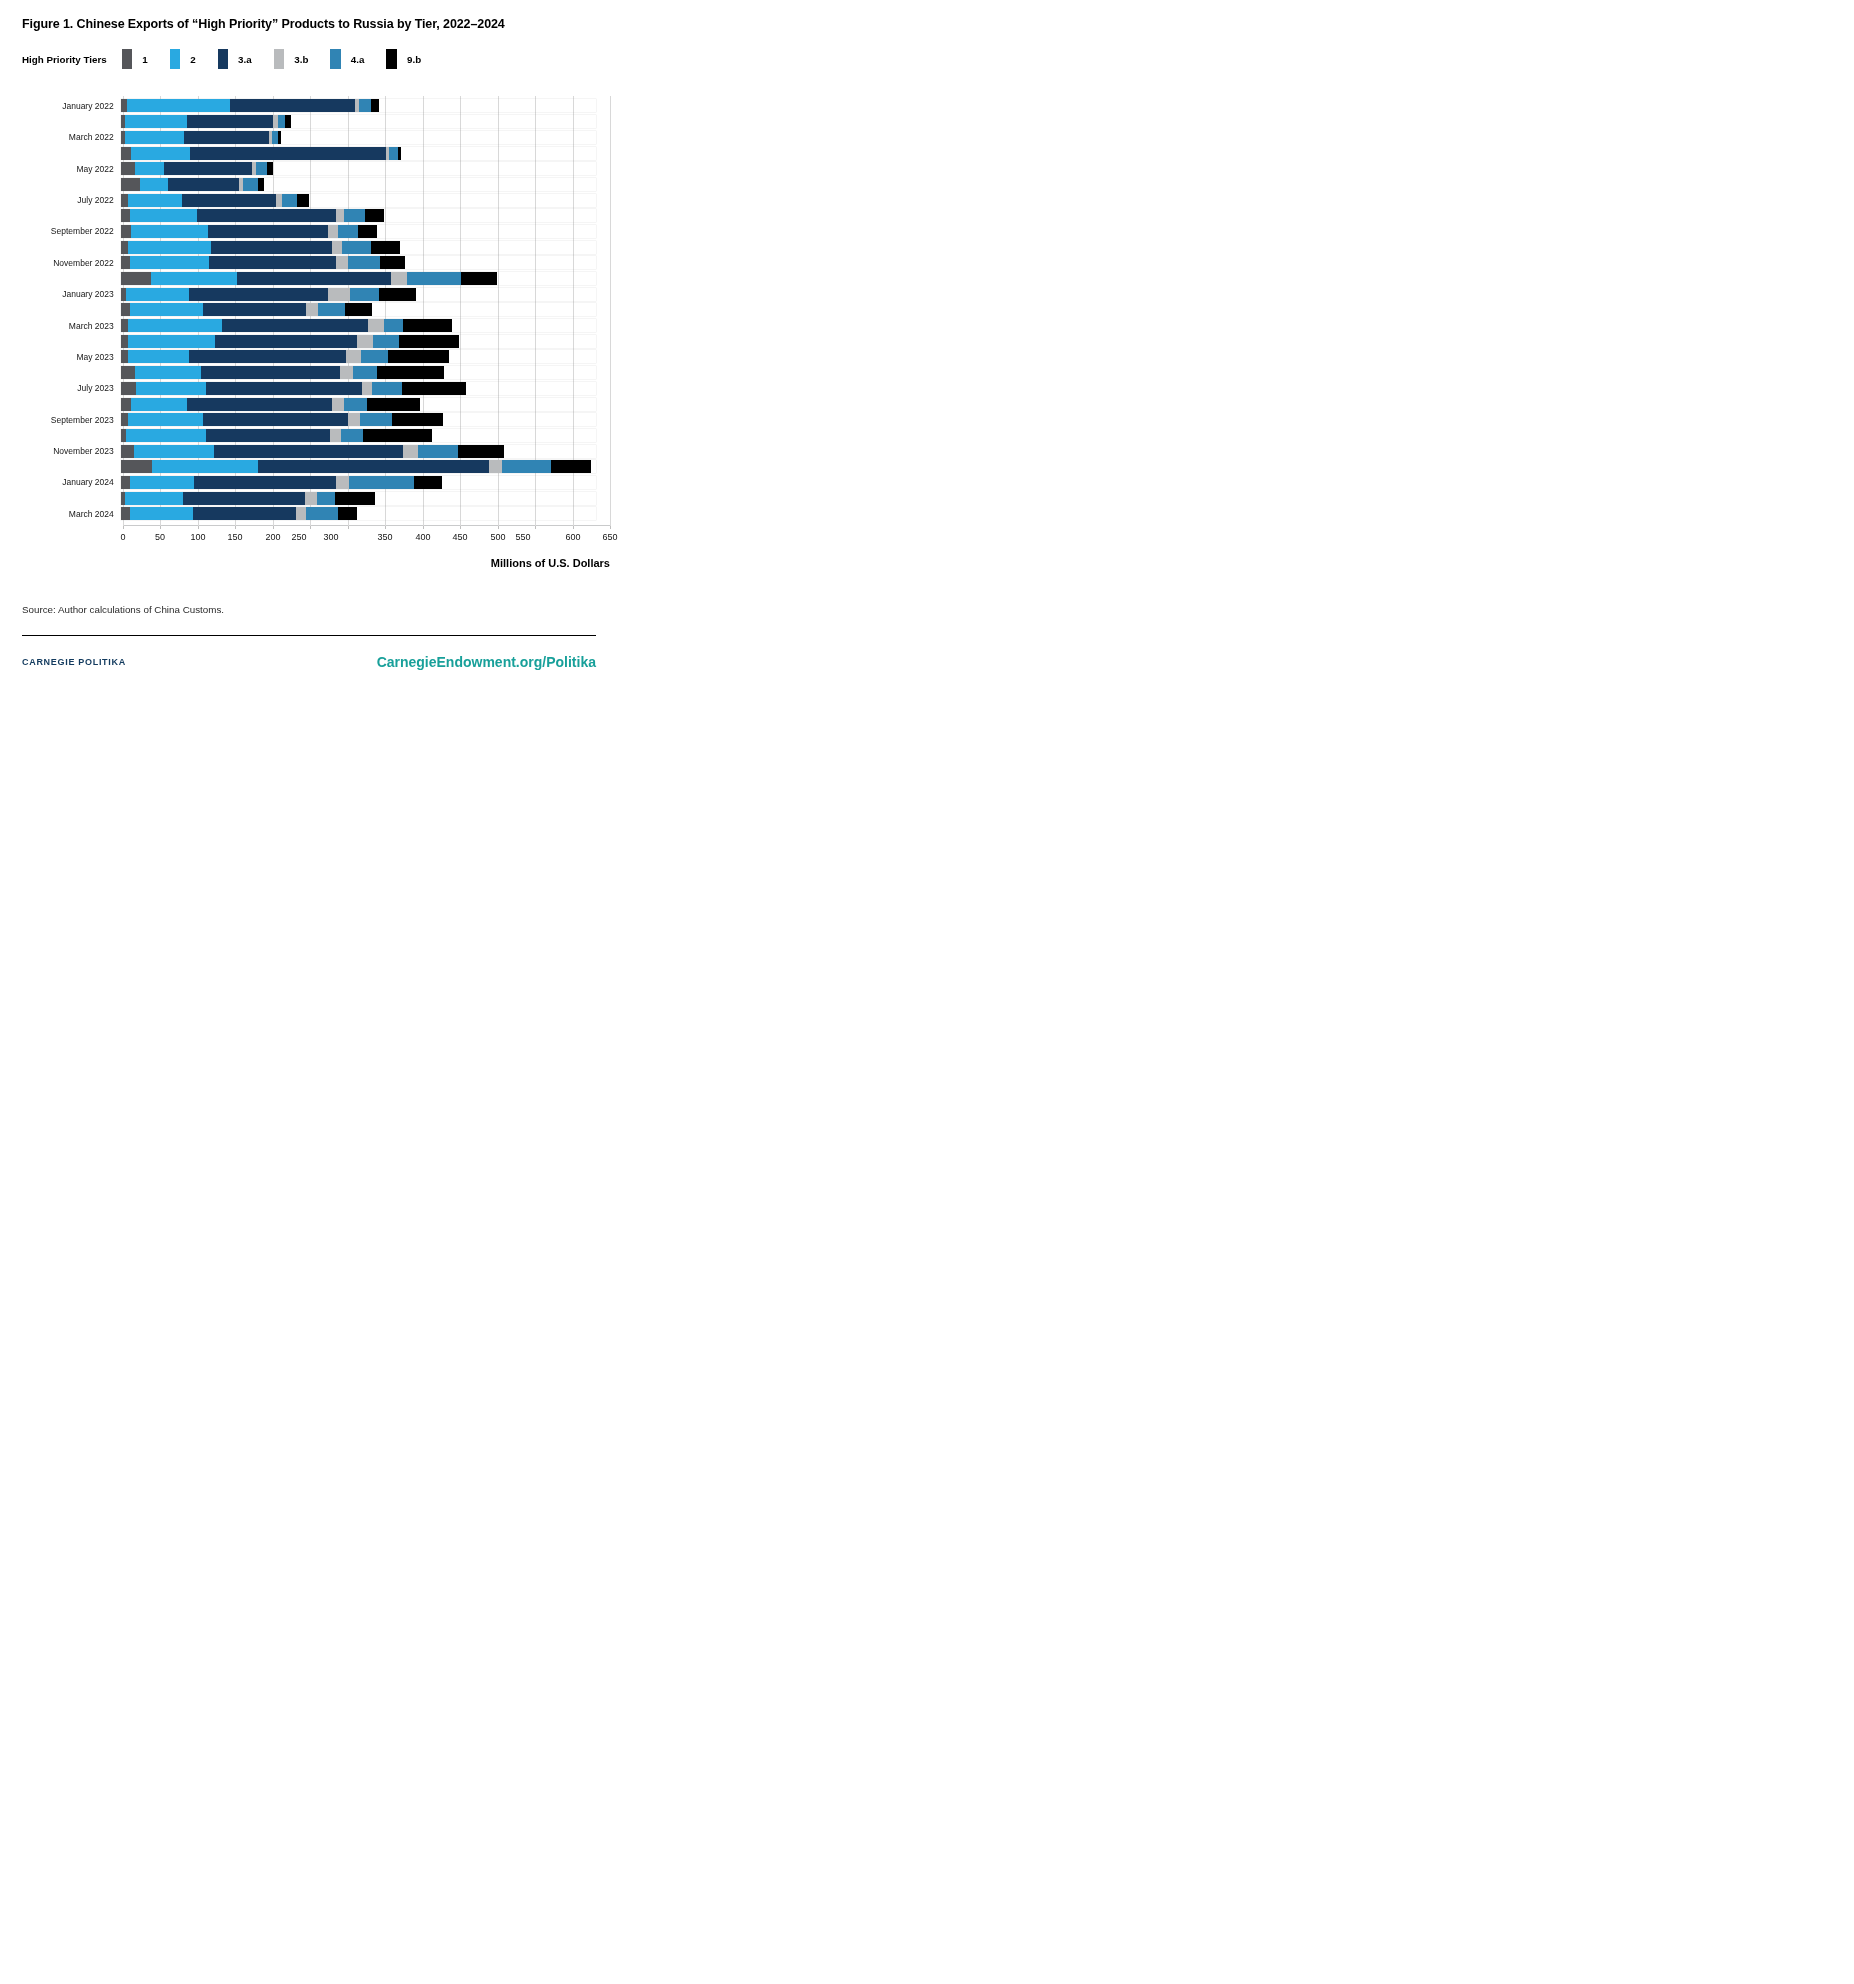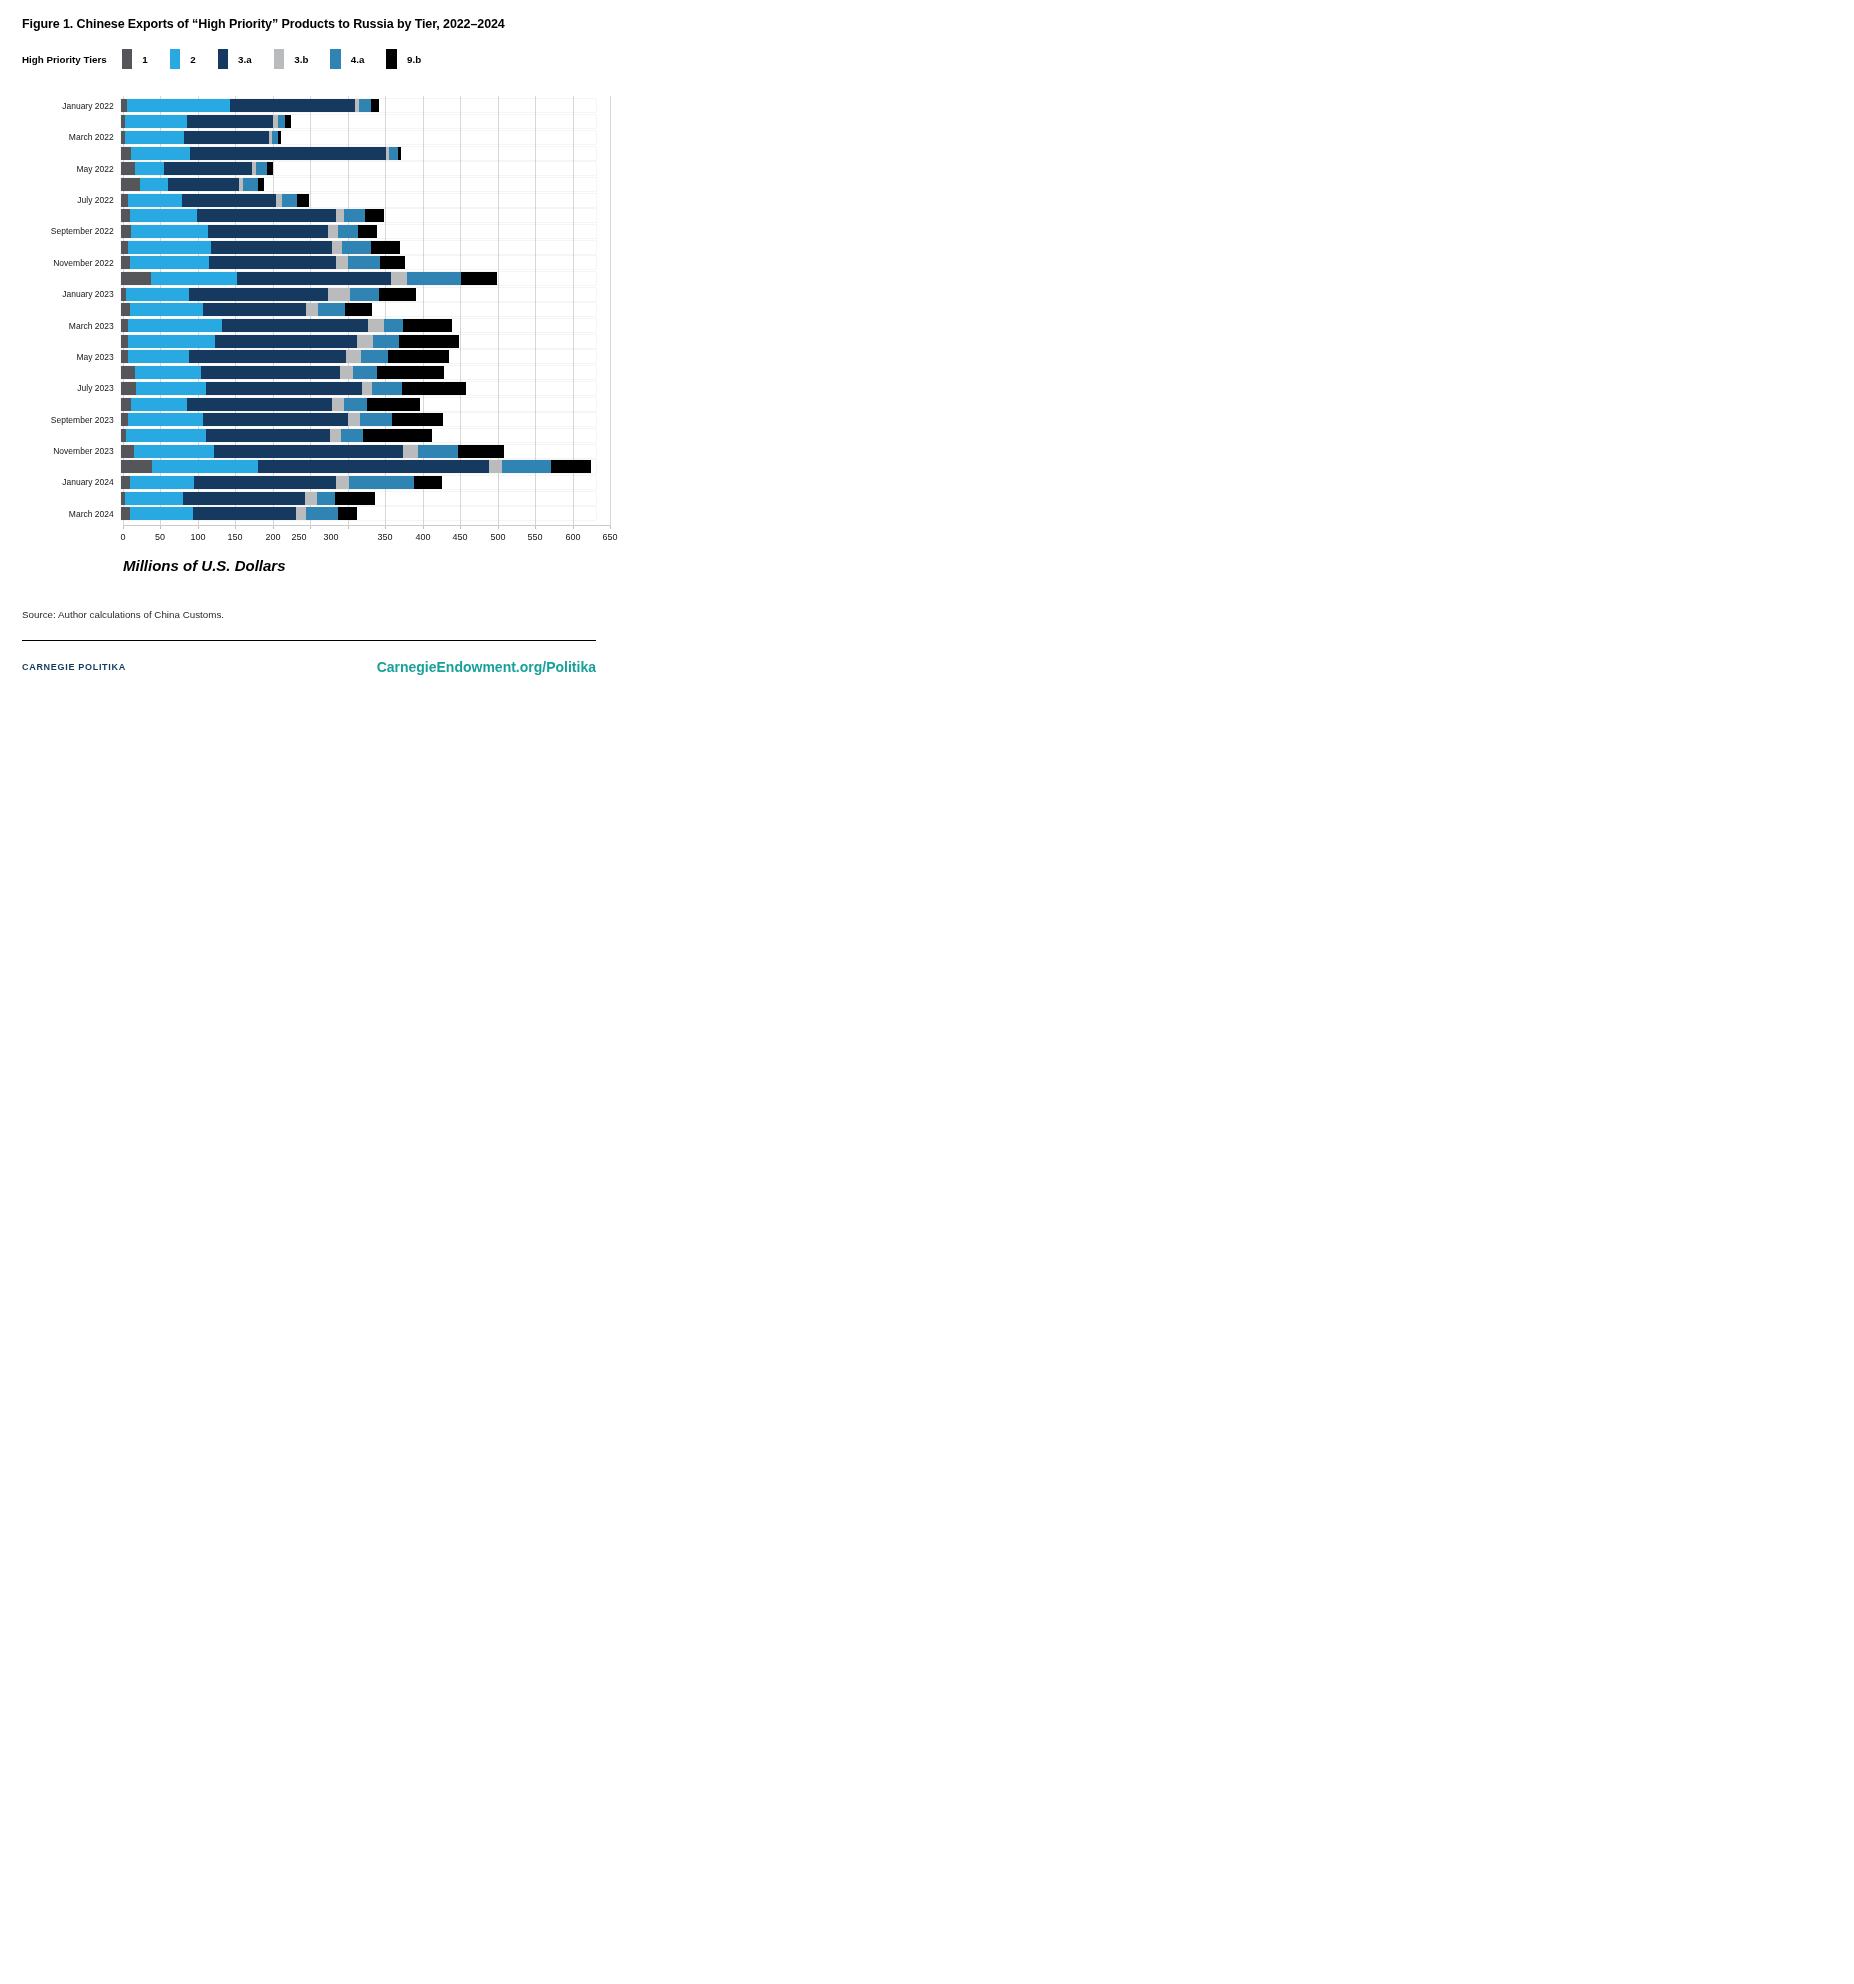--- a/index.html
+++ b/index.html
@@ -21,21 +21,21 @@
   .rows{position:relative; z-index:1;}
   .row{display:flex; align-items:center; height:15.7px;}
   .ylabel{width:94px; padding-right:7.1px; text-align:right; font-size:8.5px; color:#161616; white-space:nowrap;}
   .track{width:487px; height:13px; display:flex; box-shadow:0 0 0 0.4px rgba(140,140,140,0.22);}
   .seg{height:100%;}
 
   .axis-line{margin-left:101px; width:487px; border-top:0.4px solid #c9cacb; margin-top:3.6px;}
   .tick-row{position:relative; margin-left:101px; width:487px; height:19.6px;}
   .tick{position:absolute; top:0; width:0.4px; height:3.1px; background:#bfbfbf;}
   .tick-label{position:absolute; top:6.2px; transform:translateX(-50%); font-size:9px; color:#131313; white-space:nowrap;}
-  .xlabel{width:487px; margin-left:101px; text-align:left; font-size:15px; font-weight:bold; margin-top:11.6px;font-style:italic;}
+  .xlabel{width:487px; margin-left:101px; text-align:right; font-size:11px; font-weight:bold; margin-top:11.6px;}
 
   .source{font-size:9.8px; color:#2b2b2b; margin-top:35px;}
   .divider{border:none; border-top:1.3px solid #000; margin:19.6px 0 0 0;}
   .footer{display:flex; justify-content:space-between; align-items:center; margin-top:18px;}
   .footer-left{font-size:9px; font-weight:bold; letter-spacing:0.7px;}
   .footer-right{font-size:14px; font-weight:bold;}
 </style>
 </head>
 <body>
 
@@ -407,21 +407,21 @@
           <span class="tick-label" style="left: 208px;">300</span>
           <div class="tick" style="left: 262px;"></div>
           <span class="tick-label" style="left: 262px;">350</span>
           <div class="tick" style="left: 300px;"></div>
           <span class="tick-label" style="left: 300px;">400</span>
           <div class="tick" style="left: 337px;"></div>
           <span class="tick-label" style="left: 337px;">450</span>
           <div class="tick" style="left: 375px;"></div>
           <span class="tick-label" style="left: 375px;">500</span>
           <div class="tick" style="left: 412px;"></div>
-          <span class="tick-label" style="left: 412px;">550</span>
+          <span class="tick-label" style="left: 400px;">550</span>
           <div class="tick" style="left: 450px;"></div>
           <span class="tick-label" style="left: 450px;">600</span>
           <div class="tick" style="left: 487px;"></div>
           <span class="tick-label" style="left: 487px;">650</span>
         </div>
     </div>
     <div class="xlabel">Millions of U.S. Dollars</div>
   </div>
 
   <div class="source">Source: Author calculations of China Customs.</div>

